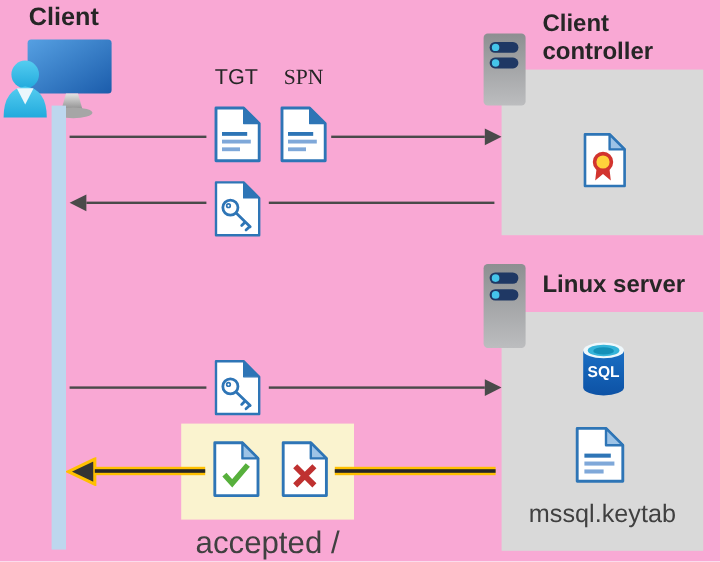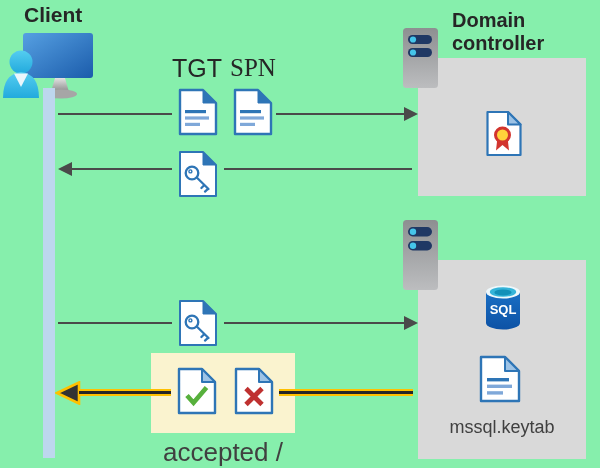--- a/index.html
+++ b/index.html
@@ -14,26 +14,26 @@
     --highlight-yellow:#ffc000;
     --check-green:#57b03c;
     --cross-red:#bf3130;
     --cert-yellow:#ffd23b;
     --cert-red:#d2342e;
     --text-dark:#262626;
     --text-gray:#404040;
   }
   html,body{margin:0;padding:0;background:#fff;}
   #stage{
-    position:relative;width:600px;height:468px;background:#86efac;overflow:hidden;
+    position:relative;width:600px;height:468px;background:#f9a8d4;overflow:hidden;
     font-family:"Liberation Sans",sans-serif;color:var(--text-dark);
   }
   .abs{position:absolute;}
   .title{font-weight:bold;font-size:20px;line-height:23px;color:var(--text-dark);}
-  .plain{font-size:25px;color:var(--text-gray);}
+  .plain{font-size:18px;color:var(--text-gray);}
   .graybox{background:var(--box-gray);}
   .lifeline{background:var(--lifeline-blue);}
   .msg-line{height:2px;background:var(--arrow-gray);}
   .head-right{width:0;height:0;border-top:7px solid transparent;border-bottom:7px solid transparent;border-left:14px solid var(--arrow-gray);}
   .head-left{width:0;height:0;border-top:7px solid transparent;border-bottom:7px solid transparent;border-right:14px solid var(--arrow-gray);}
   .hl-seg{height:7px;background:var(--highlight-yellow);}
   .hl-seg::after{content:"";display:block;height:2.4px;background:#262626;margin-top:2.3px;}
   
   .doc-body{fill:#fff;stroke:var(--accent-blue);stroke-width:2.4;stroke-linejoin:round;}
   .doc-body-thin{fill:#fff;stroke:var(--accent-blue);stroke-width:2;stroke-linejoin:round;}
@@ -119,21 +119,21 @@
 
   <svg class="abs" style="left:177px;top:150px;" width="42" height="48" viewBox="0 0 42 48">
     <path class="doc-body-thin" d="M3 2 H26 L39 15 V46 H3 Z"></path>
     <path class="doc-fold" d="M26 2 V15 H39 Z"></path>
     <circle class="key-stroke" cx="15" cy="23" r="6.3"></circle>
     <circle class="key-stroke" cx="13.4" cy="21.4" r="1.5" style="stroke-width:1.4"></circle>
     <path class="key-stroke" d="M20 27.8 L31.5 39 M31.2 38.7 L28 41.6 M27.4 35 L24.4 38"></path>
   </svg>
 
   <div class="abs graybox" style="left:418px;top:58px;width:168px;height:138px;"></div>
-  <div class="abs title" style="left:452px;top:9px;width:128px;">Domain controller</div>
+  <div class="abs title" style="left:452px;top:9px;width:128px;">Client controller</div>
 
   <svg class="abs" style="left:402px;top:27px;" width="37" height="62" viewBox="0 0 37 62">
     <rect x="1" y="1" width="35" height="60" rx="3.5" fill="url(#gradServer)"></rect>
     <rect class="pill" x="6" y="8" width="24" height="9" rx="4.5"></rect>
     <circle class="pill-dot" cx="11" cy="12.5" r="3.1"></circle>
     <rect class="pill" x="6" y="21" width="24" height="9" rx="4.5"></rect>
     <circle class="pill-dot" cx="11" cy="25.5" r="3.1"></circle>
   </svg>
 
   <svg class="abs" style="left:485px;top:110px;" width="38" height="47" viewBox="0 0 38 47">
@@ -149,20 +149,21 @@
 
   <svg class="abs" style="left:177px;top:299px;" width="42" height="48" viewBox="0 0 42 48">
     <path class="doc-body-thin" d="M3 2 H26 L39 15 V46 H3 Z"></path>
     <path class="doc-fold" d="M26 2 V15 H39 Z"></path>
     <circle class="key-stroke" cx="15" cy="23" r="6.3"></circle>
     <circle class="key-stroke" cx="13.4" cy="21.4" r="1.5" style="stroke-width:1.4"></circle>
     <path class="key-stroke" d="M20 27.8 L31.5 39 M31.2 38.7 L28 41.6 M27.4 35 L24.4 38"></path>
   </svg>
 
   <div class="abs graybox" style="left:418px;top:260px;width:168px;height:199px;"></div>
+  <div class="abs title" style="left:452px;top:226px;width:140px;">Linux server</div>
 
   <svg class="abs" style="left:402px;top:219px;" width="37" height="72" viewBox="0 0 37 72">
     <rect x="1" y="1" width="35" height="70" rx="3.5" fill="url(#gradServer)"></rect>
     <rect class="pill" x="6" y="8" width="24" height="9.5" rx="4.75"></rect>
     <circle class="pill-dot" cx="11" cy="12.75" r="3.2"></circle>
     <rect class="pill" x="6" y="22" width="24" height="9.5" rx="4.75"></rect>
     <circle class="pill-dot" cx="11" cy="26.75" r="3.2"></circle>
   </svg>
 
   <svg class="abs" style="left:484px;top:282px;" width="38" height="49" viewBox="0 0 38 49">
@@ -174,21 +175,21 @@
   </svg>
 
   <svg class="abs" style="left:478px;top:355px;" width="44" height="48" viewBox="0 0 44 48">
     <path class="doc-body" d="M3 2 H27 L41 16 V46 H3 Z"></path>
     <path class="doc-fold-light" d="M27 2 V16 H41 Z"></path>
     <rect class="ln-dark" x="9" y="23" width="22" height="3.4"></rect>
     <rect class="ln-light" x="9" y="29.6" width="25" height="3.4"></rect>
     <rect class="ln-light" x="9" y="36.2" width="16" height="3.4"></rect>
   </svg>
 
-  <div class="abs plain label-center" style="left:418px;top:417px;width:168px;font-size:18px;">mssql.keytab</div>
+  <div class="abs plain label-center" style="left:418px;top:417px;width:168px;font-size:21px;">mssql.keytab</div>
 
   <div class="abs" style="left:151px;top:353px;width:144px;height:80px;background:var(--highlight-bg);"></div>
 
   <svg class="abs" style="left:55px;top:381px;" width="26" height="24" viewBox="0 0 26 24">
     <polygon points="2,12 24,1.5 24,22.5" fill="#333333" stroke="var(--highlight-yellow)" stroke-width="2.6"></polygon>
   </svg>
   <div class="abs hl-seg" style="left:79px;top:389px;width:92px;"></div>
   <div class="abs hl-seg" style="left:279px;top:389px;width:134px;"></div>
 
   <svg class="abs" style="left:176px;top:367px;" width="42" height="48" viewBox="0 0 42 48">

